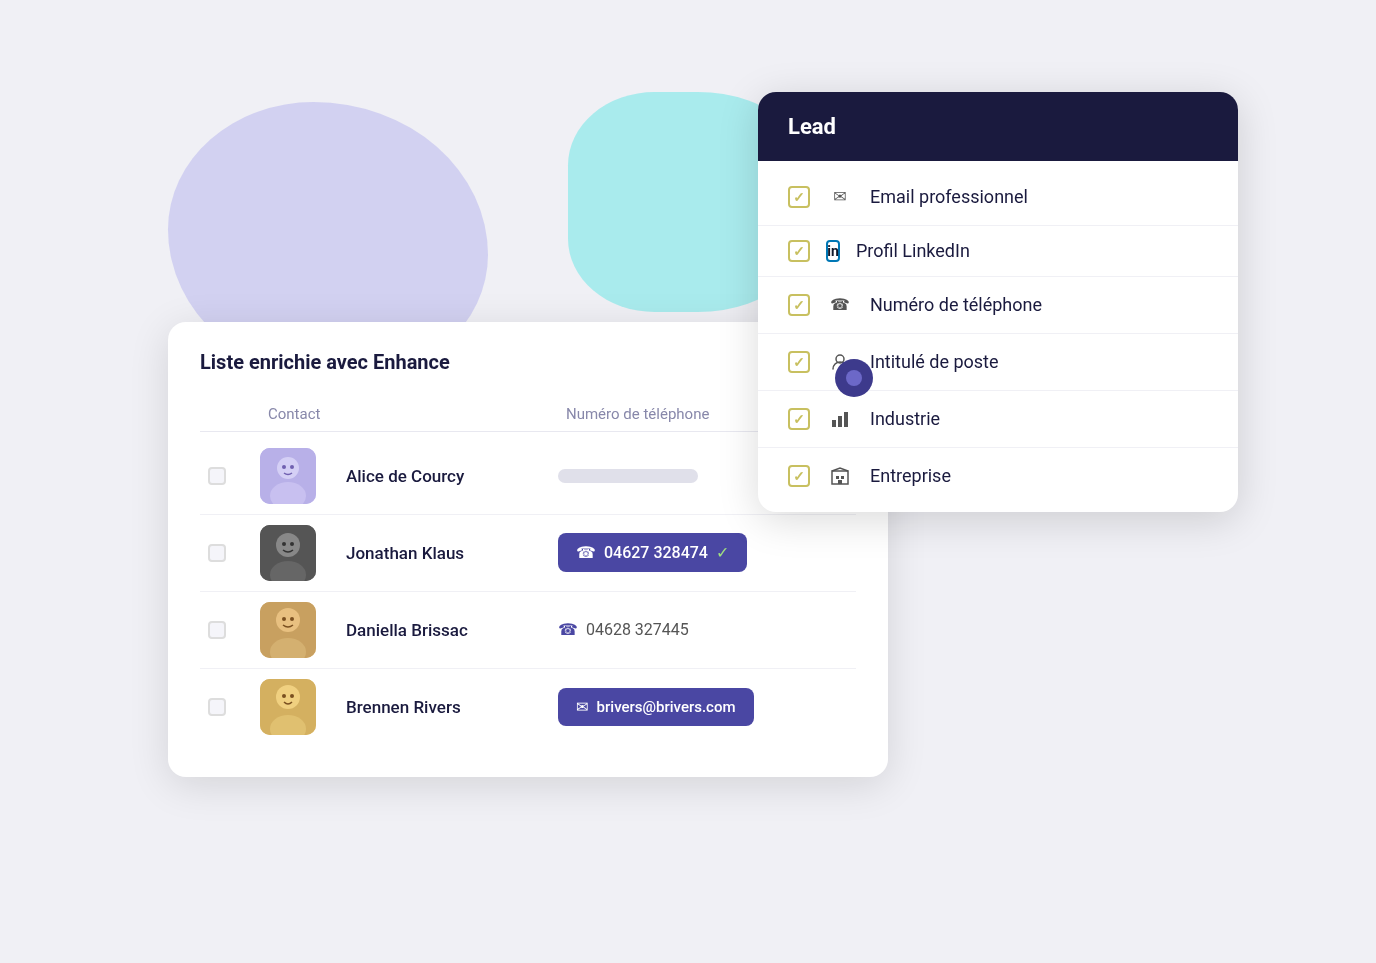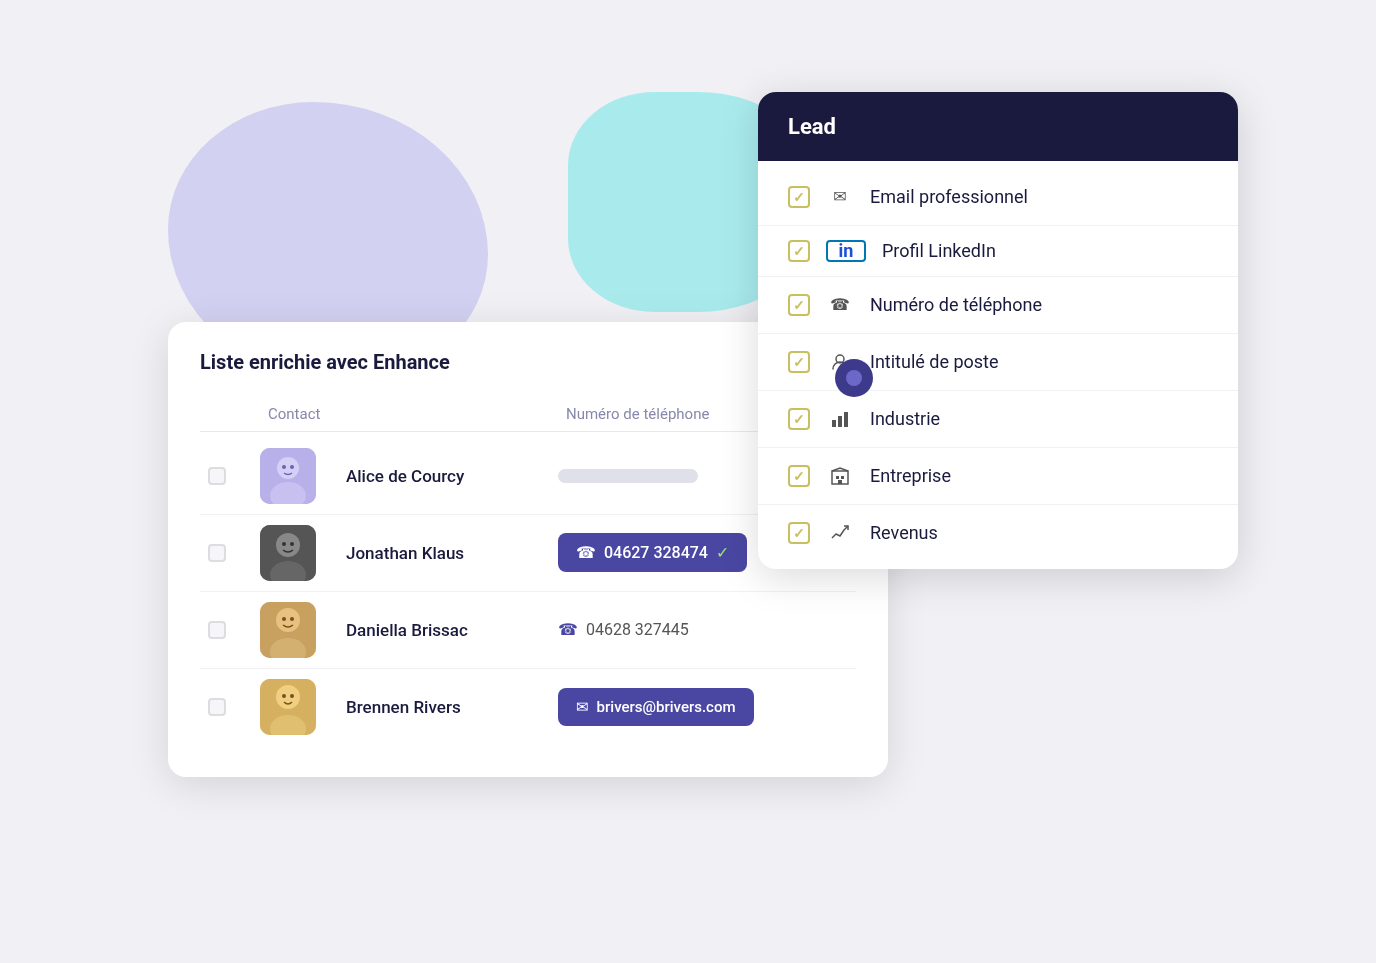--- a/index.html
+++ b/index.html
@@ -402,21 +402,21 @@
     <div class="lead-items">
 
       <div class="lead-item">
         <div class="lead-checkbox"></div>
         <div class="lead-icon">✉</div>
         <span class="lead-label">Email professionnel</span>
       </div>
 
       <div class="lead-item">
         <div class="lead-checkbox"></div>
-        <div class="lead-icon" style="font-weight:700;font-size:18px;color:#1d4ed8;border:2px solid #0077b5;border-radius:4px;width:40px;height:22px;display:flex;align-items:center;justify-content:center;">in</div>
+        <div class="lead-icon" style="font-weight:700;font-size:14px;color:#0f172a;border:2px solid #0077b5;border-radius:4px;width:14px;height:22px;display:flex;align-items:center;justify-content:center;">in</div>
         <span class="lead-label">Profil LinkedIn</span>
       </div>
 
       <div class="lead-item">
         <div class="lead-checkbox"></div>
         <div class="lead-icon">☎</div>
         <span class="lead-label">Numéro de téléphone</span>
       </div>
 
       <div class="lead-item">
@@ -449,26 +449,16 @@
             <rect x="1" y="4" width="16" height="13" stroke="#555" stroke-width="1.5"></rect>
             <rect x="5" y="9" width="3" height="3" fill="#555"></rect>
             <rect x="10" y="9" width="3" height="3" fill="#555"></rect>
             <path d="M1 4l8-3 8 3" stroke="#555" stroke-width="1.5"></path>
             <rect x="7" y="13" width="4" height="4" fill="#555"></rect>
           </svg>
         </div>
         <span class="lead-label">Entreprise</span>
       </div>
 
-      <div class="lead-item">
-        <div class="lead-checkbox"></div>
-        <div class="lead-icon">
-          <svg width="18" height="18" viewBox="0 0 18 18" fill="none">
-            <polyline points="1,14 5,10 9,12 13,6 17,2" stroke="#555" stroke-width="1.5" fill="none" stroke-linejoin="round"></polyline>
-            <polyline points="13,2 17,2 17,6" stroke="#555" stroke-width="1.5" fill="none"></polyline>
-          </svg>
-        </div>
-        <span class="lead-label">Revenus</span>
-      </div>
 
     </div>
   </div>
 </div>
 
 </body></html>

